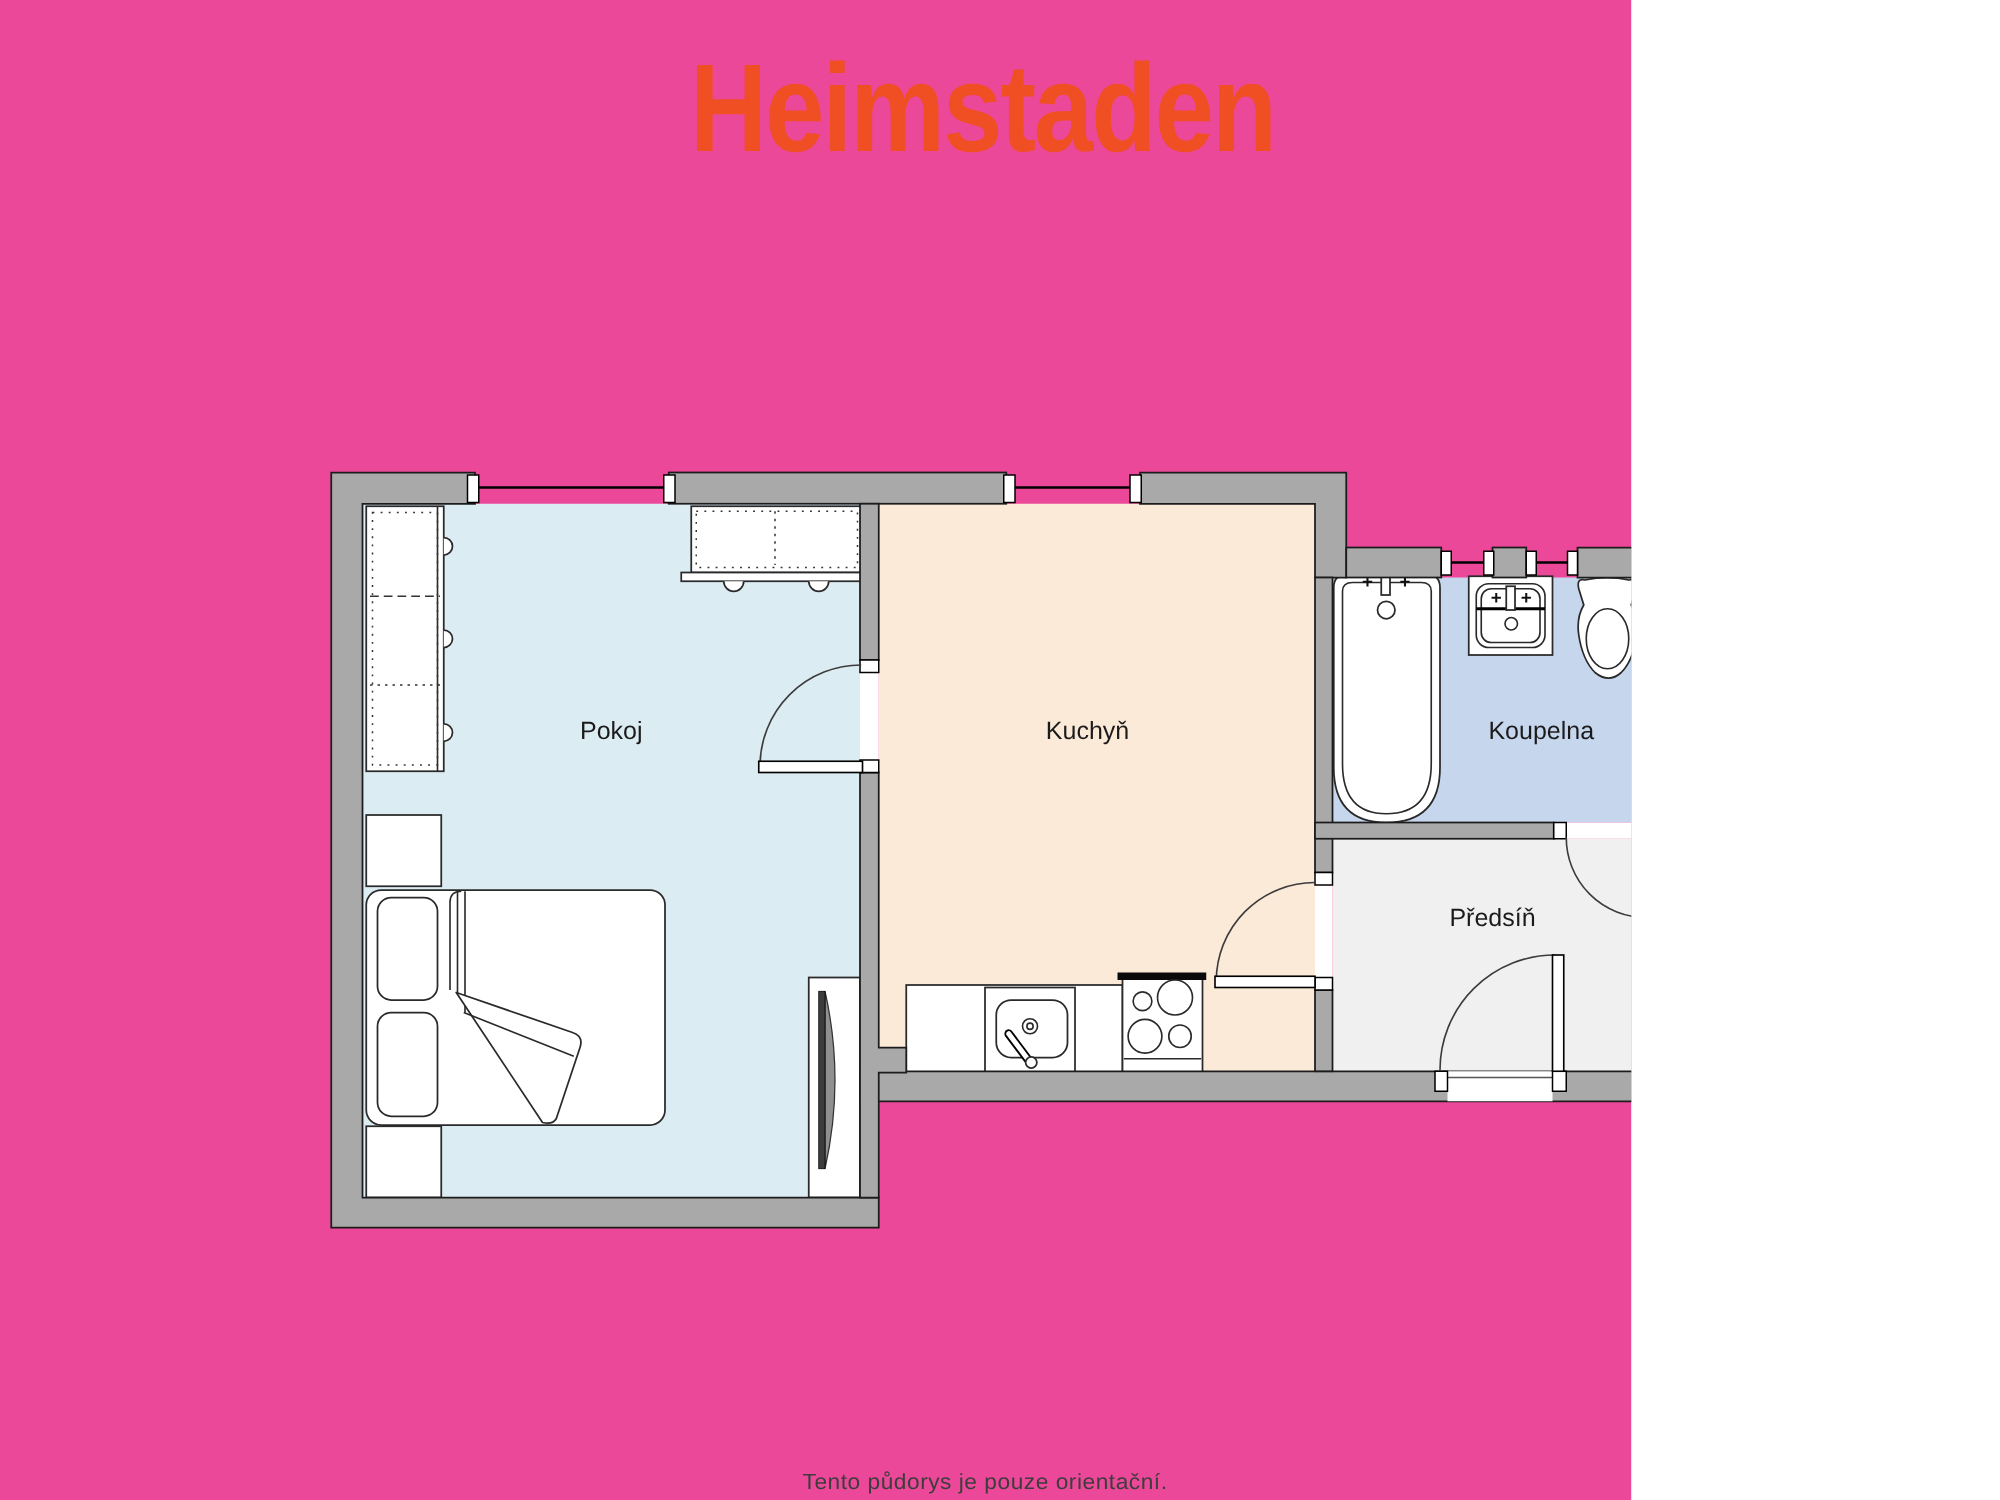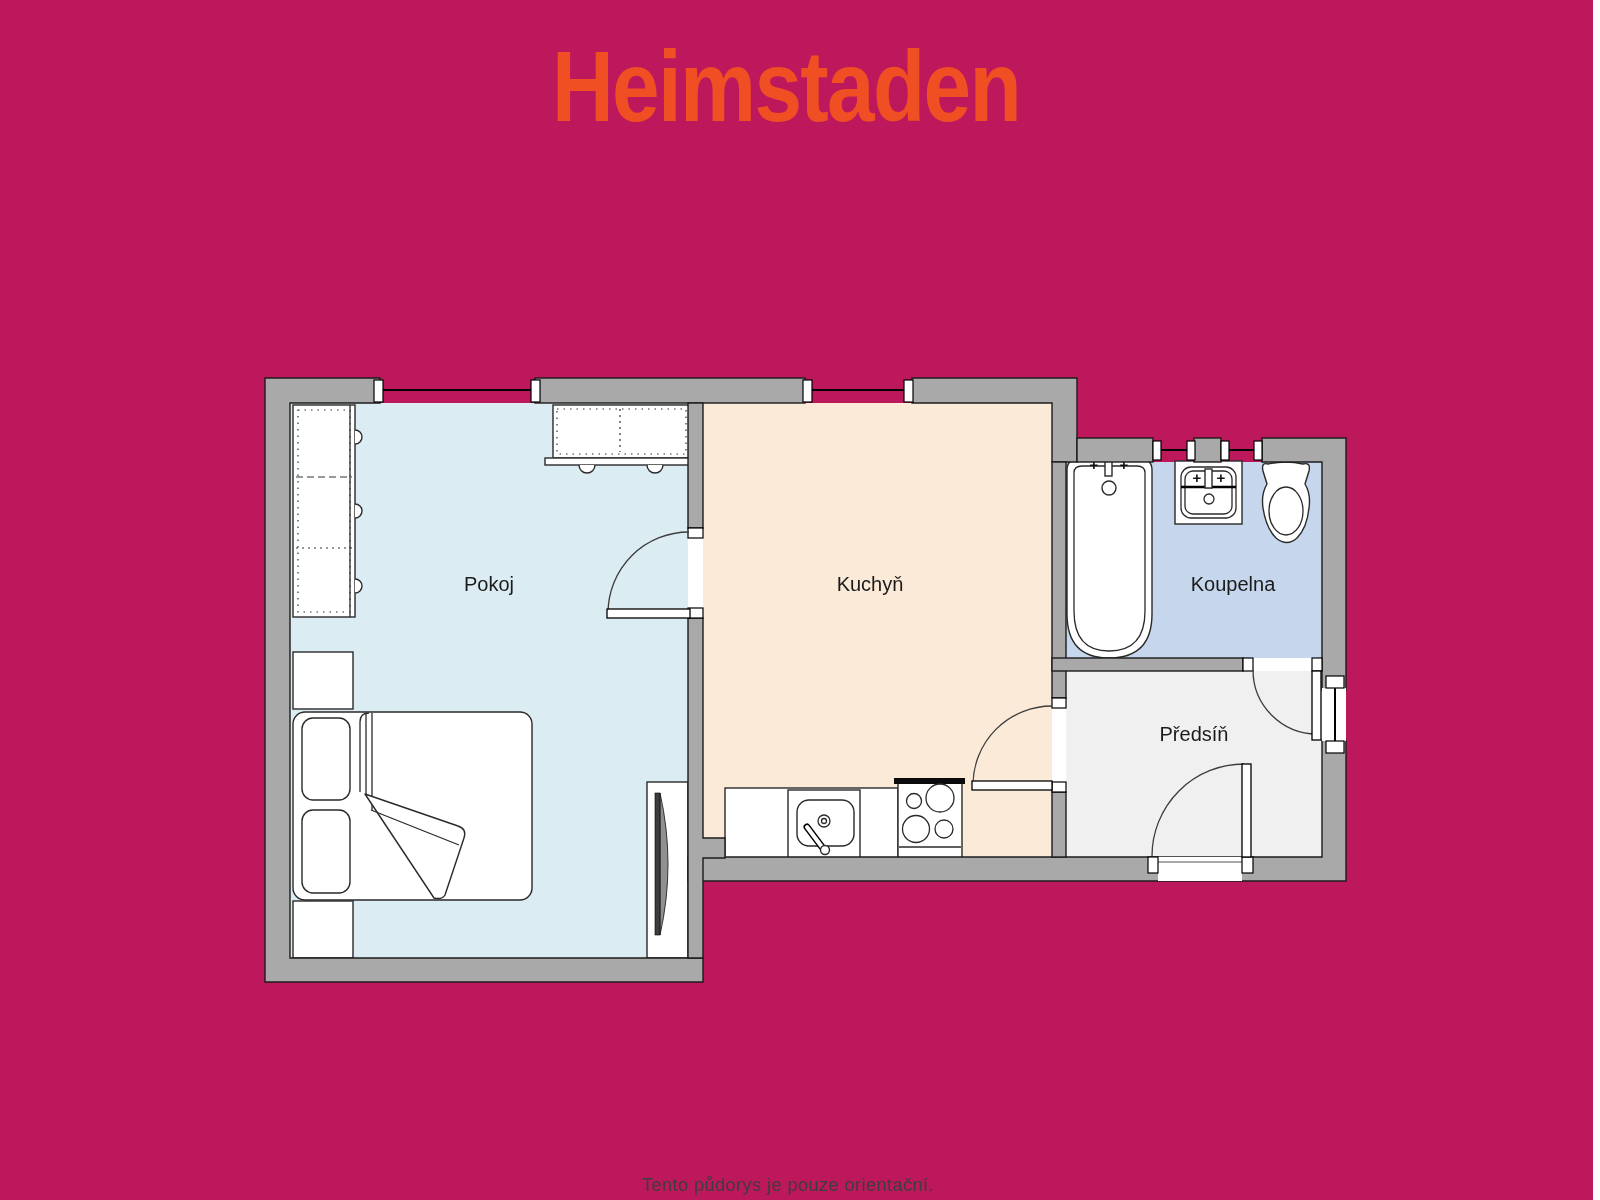--- a/index.html
+++ b/index.html
@@ -1,16 +1,16 @@
 <!DOCTYPE html>
 <html><head>
 <meta charset="utf-8">
 <style>
   html,body{margin:0;padding:0;background:#ffffff;}
-  #canvas{position:relative;width:1593px;height:1200px;background:#be185d;overflow:hidden;
+  #canvas{position:relative;width:1305px;height:1200px;background:#ec4899;overflow:hidden;
           font-family:"Liberation Sans",sans-serif;}
   svg{position:absolute;left:0;top:0;}
   #logo-text{font-family:"Liberation Sans",sans-serif;font-weight:bold;letter-spacing:-2px;}
   #walls{stroke:#1c1c1c;stroke-width:1.4px;}
   .opening{fill:#ffffff;stroke:none;}
   .jamb{fill:#ffffff;stroke:#000000;stroke-width:1.2px;}
   .wincap{fill:#ffffff;stroke:#000000;stroke-width:1.2px;}
   .winline{stroke:#000000;stroke-width:2px;fill:none;}
   .furn{fill:#ffffff;stroke:#2a2a2a;stroke-width:1.4px;}
   .furn-line{fill:none;stroke:#2a2a2a;stroke-width:1.3px;}

